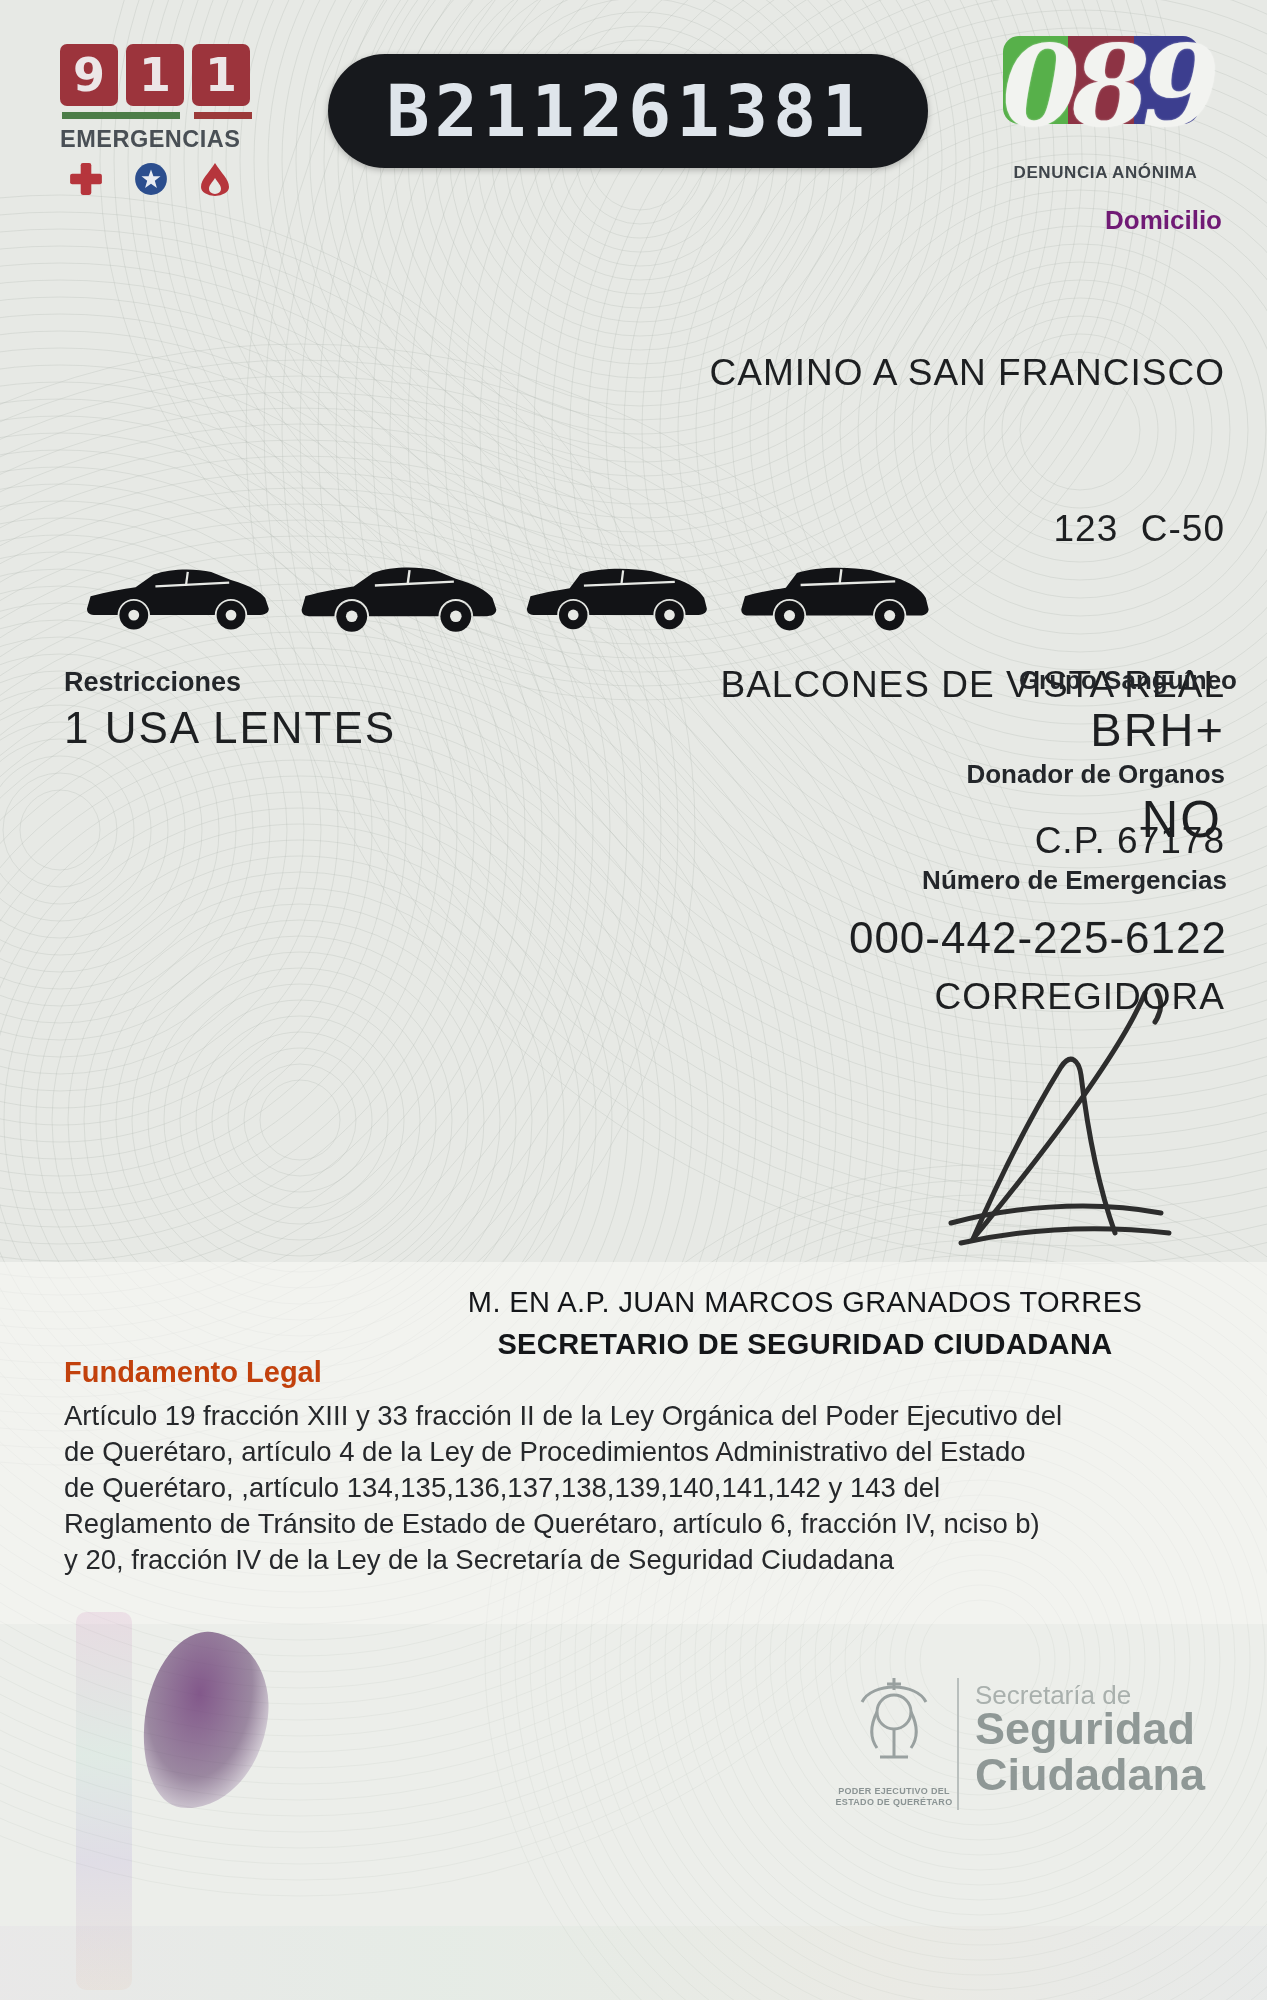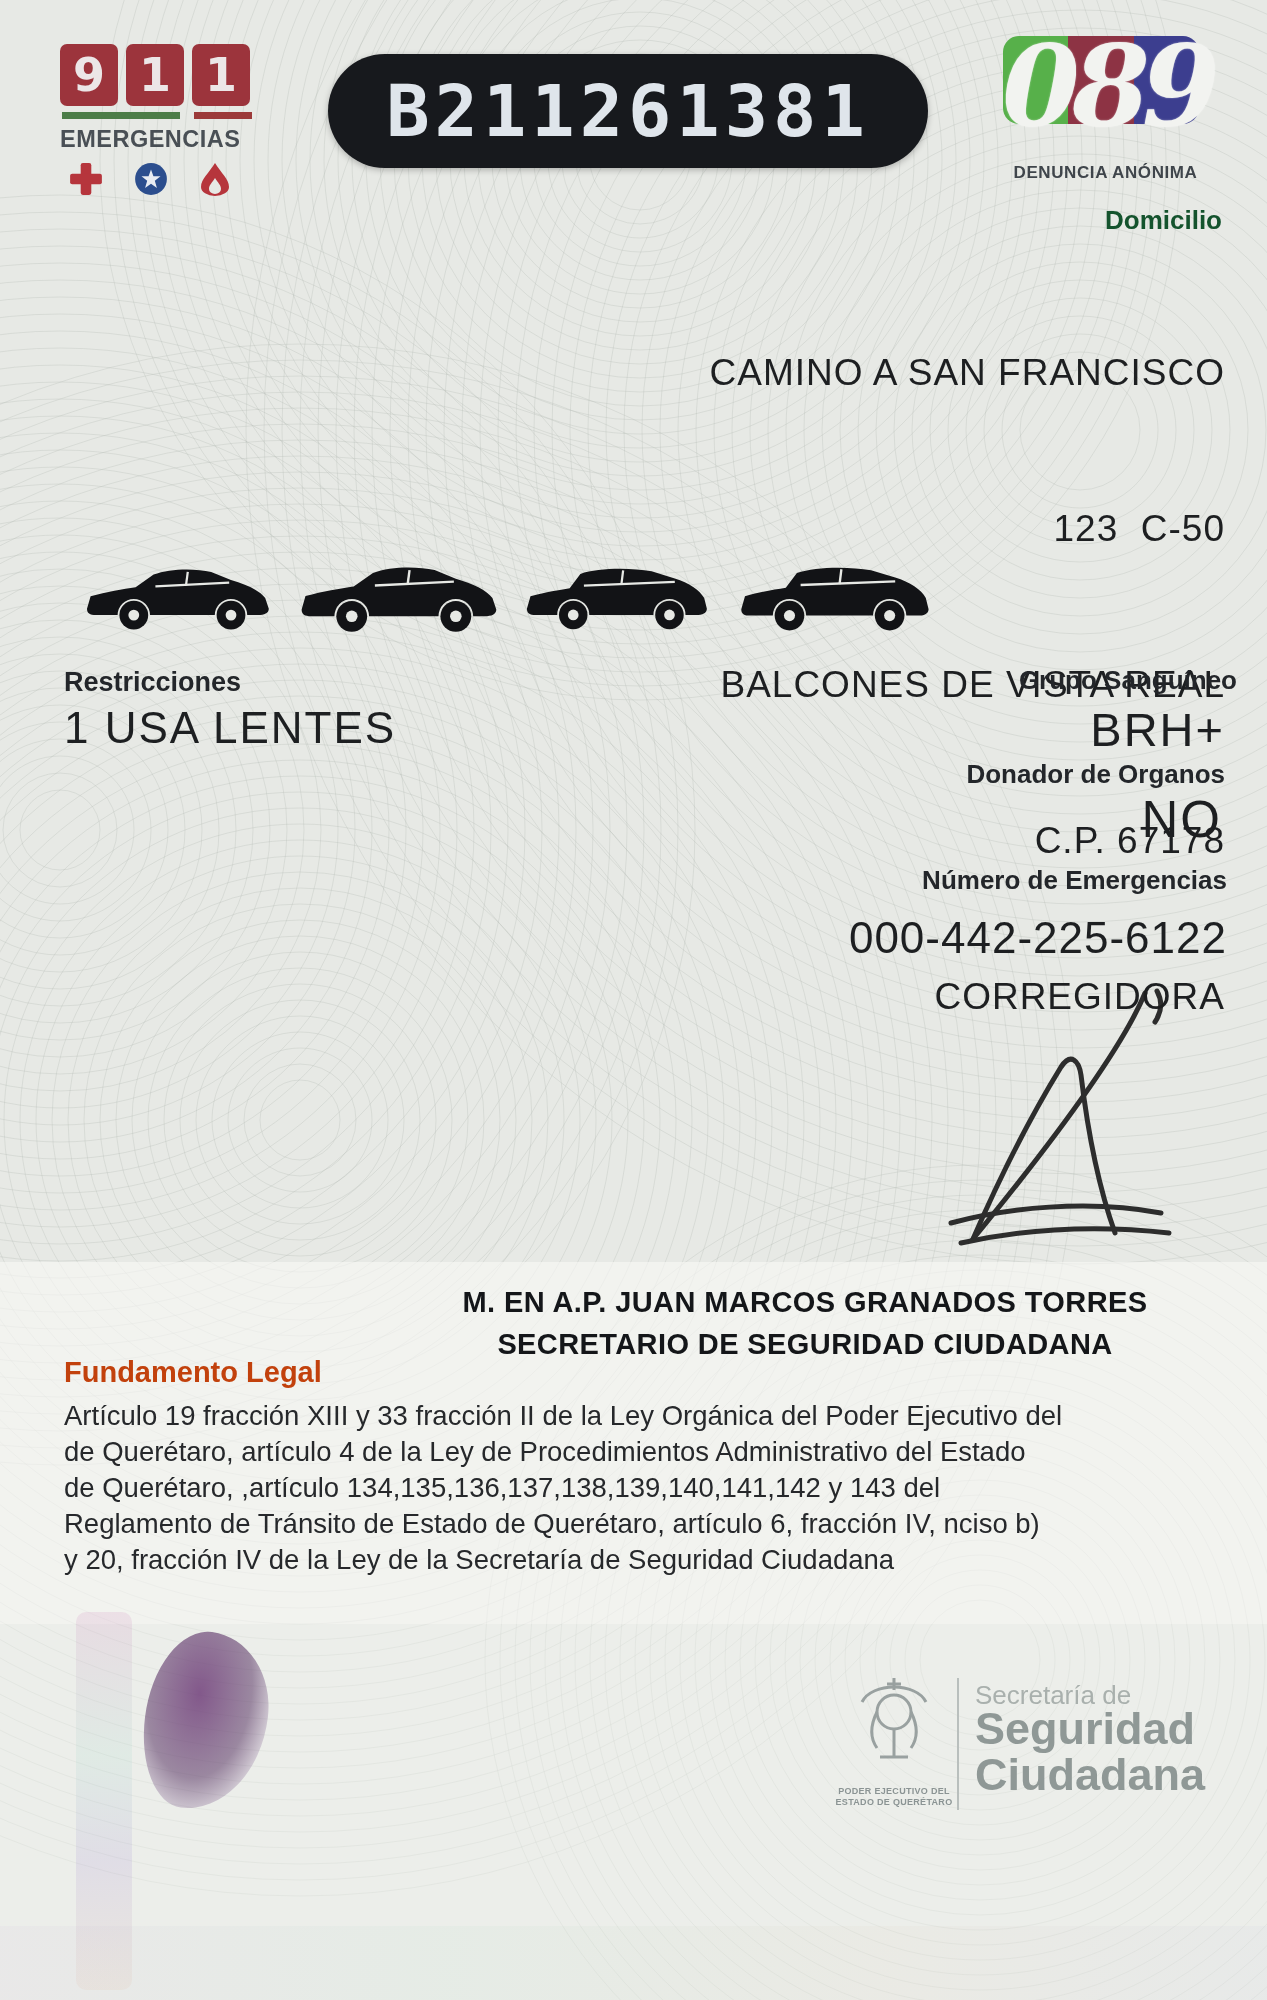--- a/index.html
+++ b/index.html
@@ -39,42 +39,42 @@
   .b-green{flex:1;background:#57b04a;}
   .b-maroon{flex:1;background:#8d3344;}
   .b-blue{flex:1;background:#3c3e8f;}
   .txt089{position:absolute;left:-6px;top:-16px;width:220px;text-align:center;
       font-family:"DejaVu Serif",serif;font-style:italic;font-weight:bold;
       font-size:112px;color:#f2f3f0;letter-spacing:-8px;text-shadow:0 0 2px rgba(255,255,255,.5);}
   .denuncia{left:998px;top:163px;width:215px;text-align:center;font-size:17px;
       font-weight:bold;letter-spacing:.6px;color:#3f454b;}
 
   
-  .domicilio-label{right:45px;top:205px;font-size:26px;font-weight:bold;color:#14532d;}
+  .domicilio-label{right:45px;top:205px;font-size:26px;font-weight:bold;color:#701a75;}
   .address{right:42px;top:243px;text-align:right;font-size:37px;line-height:52px;
       letter-spacing:1px;white-space:pre;color:#1d1f21;}
 
   
   .car{top:556px;height:84px;}
 
   
   .lbl{font-size:26px;font-weight:bold;color:#23262a;}
   .restr-label{left:64px;top:667px;font-size:27px;}
   .restr-value{left:64px;top:703px;font-size:44px;letter-spacing:2px;}
   .blood-label{right:30px;top:665px;text-align:center;}
   .blood-value{right:42px;top:702px;font-size:47px;letter-spacing:2px;}
   .donor-label{right:42px;top:759px;}
   .donor-value{right:45px;top:790px;font-size:51px;letter-spacing:2px;}
   .emerg-num-label{right:40px;top:865px;}
   .emerg-num-value{right:40px;top:913px;font-size:44px;letter-spacing:1px;}
 
   
   .signature{left:855px;top:975px;width:380px;height:310px;}
   .official{left:380px;top:1286px;width:850px;text-align:center;}
-  .official-name{font-size:29px;font-weight:bold;letter-spacing:.4px;color:#141619;}
+  .official-name{font-size:29px;font-weight:normal;letter-spacing:.4px;color:#141619;}
   .official-title{font-size:29px;font-weight:bold;letter-spacing:.4px;color:#141619;margin-top:9px;}
 
   
   .legal-label{left:64px;top:1356px;font-size:29px;font-weight:bold;color:#c2410c;}
   .legal{left:64px;top:1398px;width:1175px;font-size:27.5px;line-height:36px;color:#26282b;}
 
   
   .coat{left:850px;top:1668px;width:88px;height:112px;opacity:.85;}
   .poder-txt{left:834px;top:1786px;width:120px;text-align:center;font-size:9px;
       line-height:11px;font-weight:bold;color:#8b9494;letter-spacing:.3px;}

